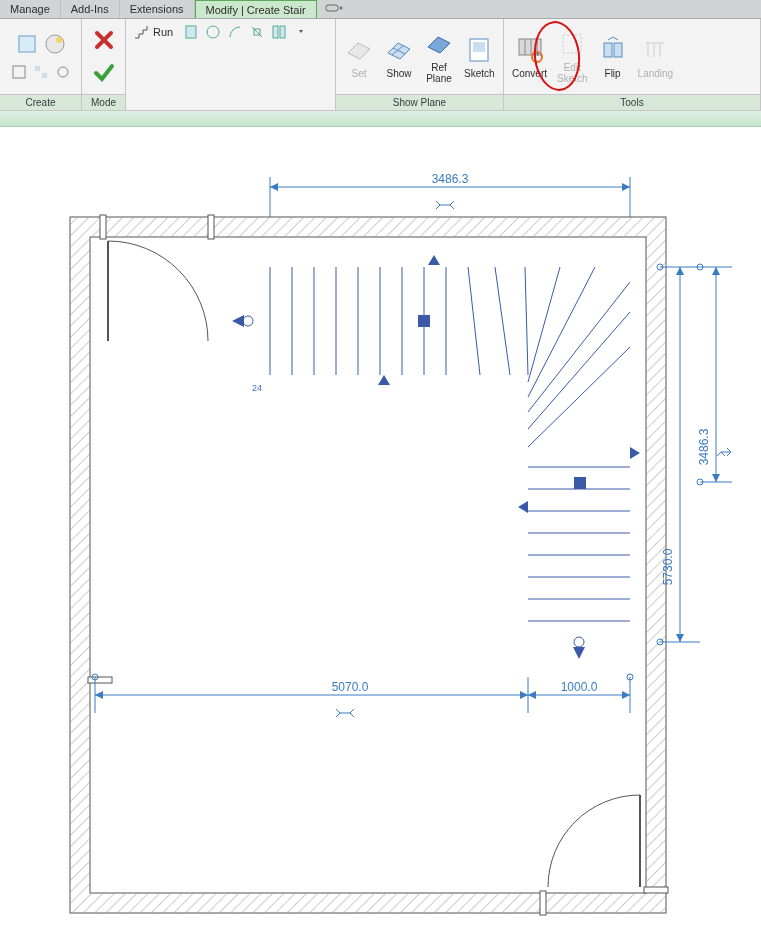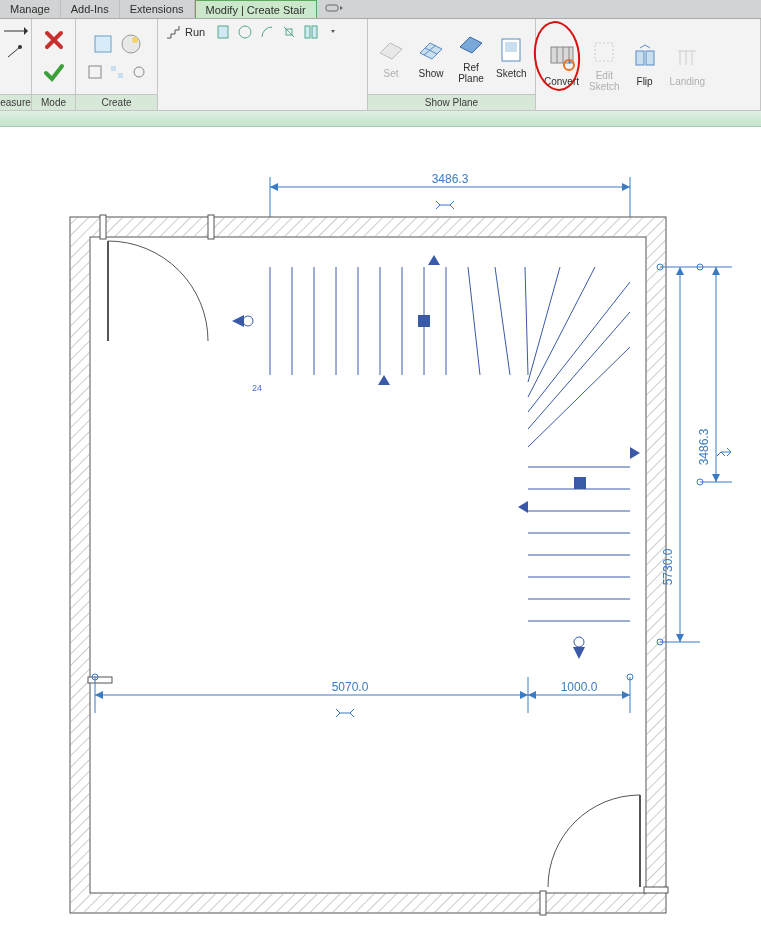--- a/index.html
+++ b/index.html
@@ -48,45 +48,20 @@
   <div class="tab-chevron">
     <svg width="18" height="10">
         <rect x="1" y="2" width="12" height="6" rx="2" fill="none" stroke="#666"></rect>
         <path d="M15 3 L18 5 L15 7" fill="#666"></path>
       </svg>
   </div>
 </div>
 
 <div class="ribbon" style="position:relative;">
 
-  <div class="panel" style="width:32px;">
-    <div class="panel-body" style="flex-direction:column;justify-content:flex-start;gap:6px;padding-top:6px;">
-      <span><svg width="24" height="12">
-            <line x1="0" y1="6" x2="20" y2="6" stroke="#333"></line>
-            <path d="M20 2 L24 6 L20 10" fill="#333"></path>
-          </svg></span>
-      <span><svg width="20" height="14">
-            <path d="M2 12 L14 2" stroke="#333"></path>
-            <circle cx="14" cy="2" r="2" fill="#333"></circle>
-          </svg></span>
-    </div>
-    <div class="panel-title">easure</div>
-  </div>
-
-  <div class="panel" style="width:44px;">
-    <div class="panel-body" style="flex-direction:column;gap:6px;justify-content:center;">
-      <span><svg width="24" height="24">
-            <path d="M5 5 L19 19 M19 5 L5 19" stroke="#c83030" stroke-width="4" stroke-linecap="round"></path>
-          </svg></span>
-      <span><svg width="24" height="24">
-            <path d="M4 13 L10 19 L20 6" stroke="#3aa03a" stroke-width="4" fill="none" stroke-linecap="round"></path>
-          </svg></span>
-    </div>
-    <div class="panel-title">Mode</div>
-  </div>
 
   <div class="panel" style="width:82px;">
     <div class="panel-body" style="flex-direction:column;align-items:center;justify-content:center;">
       <div style="display:flex;gap:4px;">
         <span><svg width="24" height="24">
               <rect x="4" y="4" width="16" height="16" fill="#d8ebf8" stroke="#6aa0c9"></rect>
             </svg></span>
         <span><svg width="24" height="24">
               <circle cx="12" cy="12" r="9" fill="#e8e8e8" stroke="#999"></circle>
               <circle cx="16" cy="8" r="3" fill="#f4d46a"></circle>
@@ -107,20 +82,32 @@
         <span class="iconbtn">
             <svg width="16" height="16">
               <circle cx="8" cy="8" r="5" fill="none" stroke="#888"></circle>
             </svg>
           </span>
       </div>
     </div>
     <div class="panel-title">Create</div>
   </div>
 
+  <div class="panel" style="width:44px;">
+    <div class="panel-body" style="flex-direction:column;gap:6px;justify-content:center;">
+      <span><svg width="24" height="24">
+            <path d="M5 5 L19 19 M19 5 L5 19" stroke="#c83030" stroke-width="4" stroke-linecap="round"></path>
+          </svg></span>
+      <span><svg width="24" height="24">
+            <path d="M4 13 L10 19 L20 6" stroke="#3aa03a" stroke-width="4" fill="none" stroke-linecap="round"></path>
+          </svg></span>
+    </div>
+    <div class="panel-title">Mode</div>
+  </div>
+
   <div class="panel" style="width:210px;">
     <div class="panel-body" style="flex-direction:column;align-items:flex-start;gap:4px;">
       <div class="smallrow">
         <span class="icon"><svg width="16" height="16">
               <path d="M2 14 L6 14 L6 10 L10 10 L10 6 L14 6 L14 2" fill="none" stroke="#555"></path>
             </svg></span>
         <span class="lbl">Run</span>
         <div style="flex:1"></div>
         <div class="iconstrip">
           <span class="iconbtn">
@@ -225,20 +212,21 @@
       <div class="bigbtn disabled">
         <span class="icon"><svg width="30" height="30">
               <line x1="6" y1="8" x2="24" y2="8" stroke="#ccc"></line>
               <line x1="8" y1="8" x2="8" y2="22" stroke="#ccc"></line>
               <line x1="14" y1="8" x2="14" y2="22" stroke="#ccc"></line>
               <line x1="20" y1="8" x2="20" y2="22" stroke="#ccc"></line>
             </svg></span>
         <span class="lbl">Landing</span>
       </div>
     </div>
+    <div class="panel-title">Tools</div>
   </div>
 
   <div class="red-circle" style="left:534px;top:2px;width:46px;height:70px;"></div>
 </div>
 
 <div style="height:16px;background:linear-gradient(#e0f0e4,#c4e4cc);border-bottom:1px solid #a9c9b0;"></div>
 <div style="height:20px;background:#fff;"></div>
 
 <div class="canvas-wrap">
 <svg width="761" height="810">

